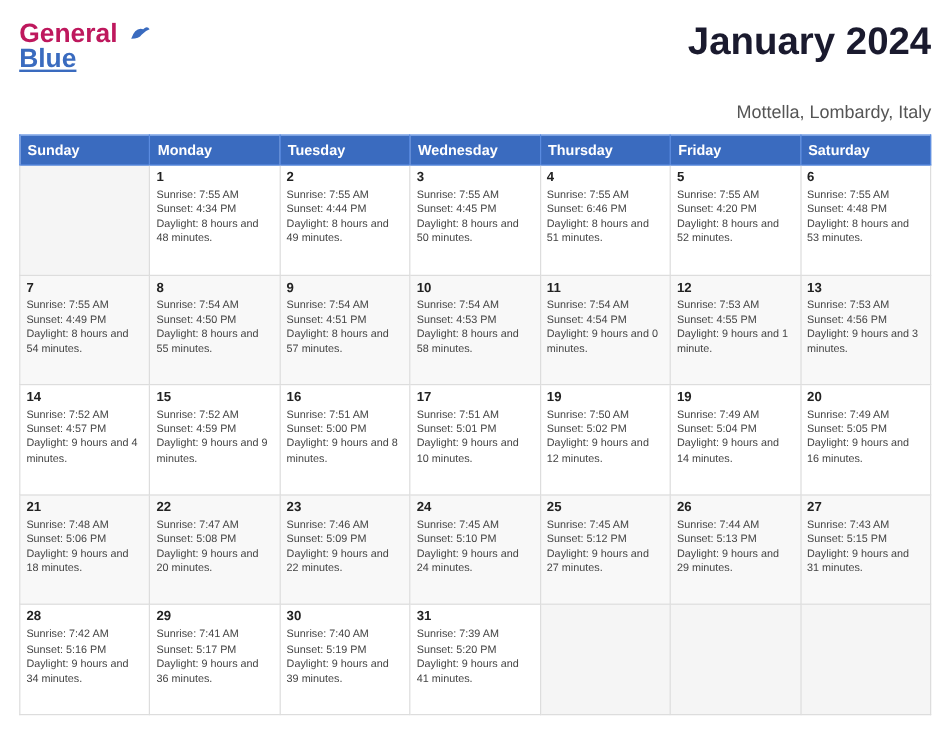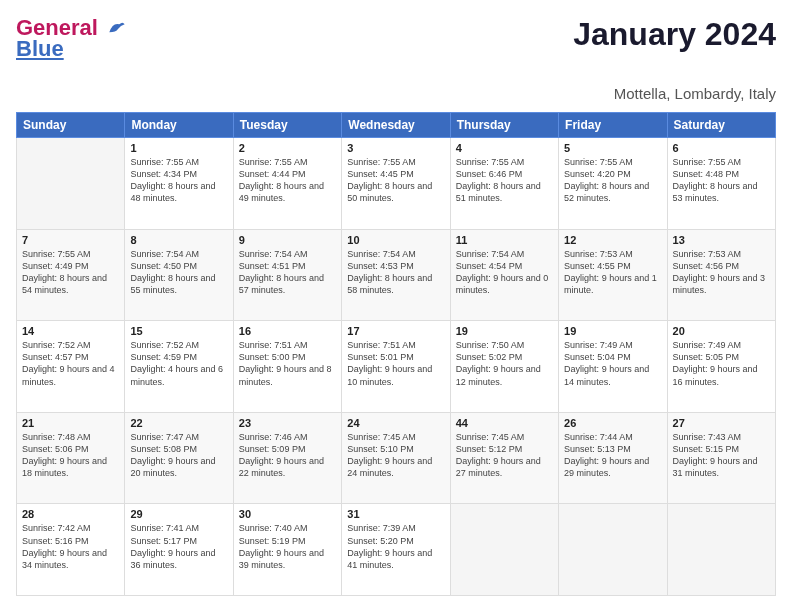--- a/index.html
+++ b/index.html
@@ -235,21 +235,21 @@
             <span>Sunrise: 7:52 AM</span><br>
             <span>Sunset: 4:57 PM</span><br>
             <span>Daylight: 9 hours and 4 minutes.</span>
           </div>
         </td>
           <td>
           <span class="day-number">15</span>
           <div class="day-info">
             <span>Sunrise: 7:52 AM</span><br>
             <span>Sunset: 4:59 PM</span><br>
-            <span>Daylight: 4 hours and 6 minutes.</span>
+            <span>Daylight: 9 hours and 9 minutes.</span>
           </div>
         </td>
           <td>
           <span class="day-number">16</span>
           <div class="day-info">
             <span>Sunrise: 7:51 AM</span><br>
             <span>Sunset: 5:00 PM</span><br>
             <span>Daylight: 9 hours and 8 minutes.</span>
           </div>
         </td>
@@ -313,21 +313,21 @@
         </td>
           <td>
           <span class="day-number">24</span>
           <div class="day-info">
             <span>Sunrise: 7:45 AM</span><br>
             <span>Sunset: 5:10 PM</span><br>
             <span>Daylight: 9 hours and 24 minutes.</span>
           </div>
         </td>
           <td>
-          <span class="day-number">44</span>
+          <span class="day-number">25</span>
           <div class="day-info">
             <span>Sunrise: 7:45 AM</span><br>
             <span>Sunset: 5:12 PM</span><br>
             <span>Daylight: 9 hours and 27 minutes.</span>
           </div>
         </td>
           <td>
           <span class="day-number">26</span>
           <div class="day-info">
             <span>Sunrise: 7:44 AM</span><br>

